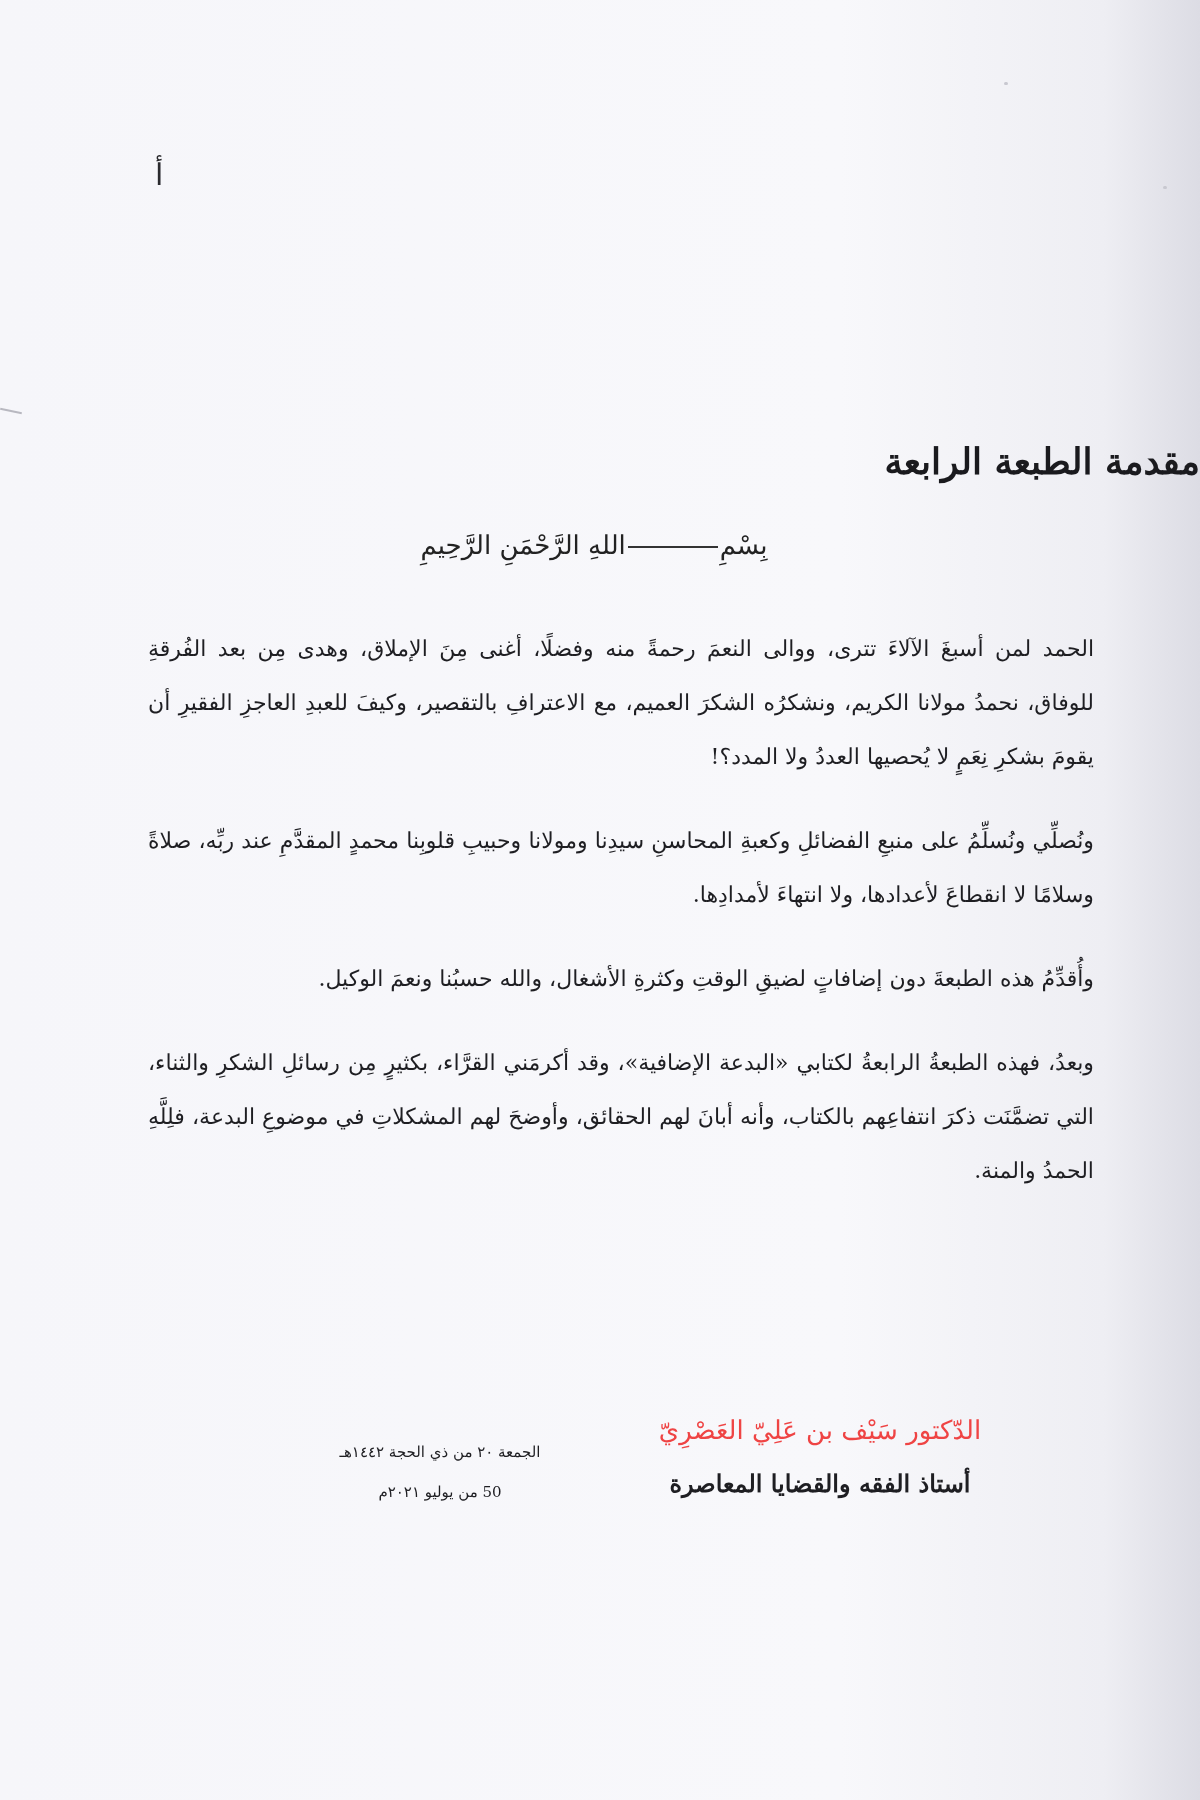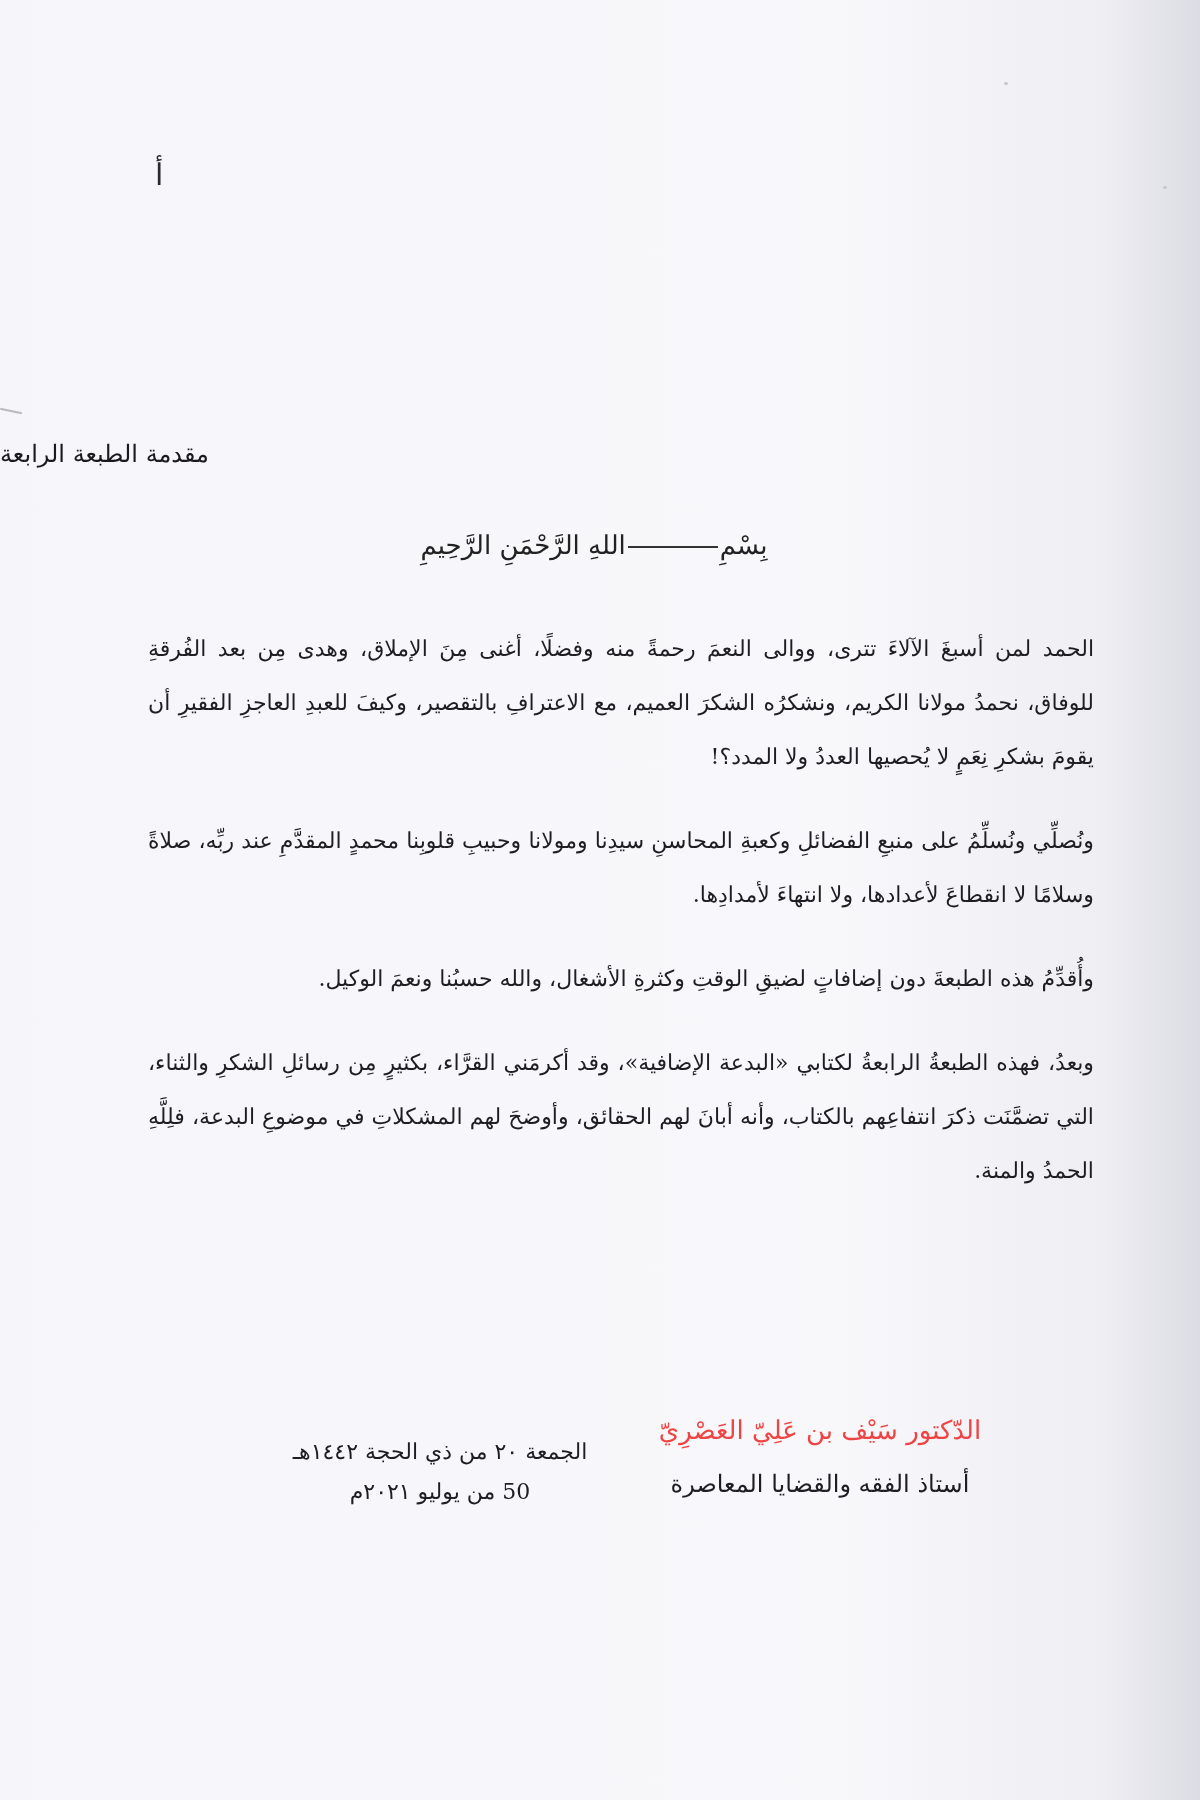--- a/index.html
+++ b/index.html
@@ -21,23 +21,23 @@
     top: 160px;
     font-size: 30px;
     line-height: 1;
     color: #2a2a2e;
   }
   .title {
     position: absolute;
     left: 0;
     right: 0;
     top: 440px;
-    text-align: left;
-    font-size: 24px;
-    font-weight: normal;
+    text-align: right;
+    font-size: 36px;
+    font-weight: bold;
     direction: rtl;
     color: #1a1a1e;
     letter-spacing: 0.5px;
   }
   .basmala {
     position: absolute;
     left: 0;
     right: 12px;
     top: 530px;
     text-align: center;
@@ -79,29 +79,30 @@
   .author-name {
     font-size: 26px;
     line-height: 60px;
     color: #ef4444;
     margin: 4px;
   }
   .author-title, .author-affiliation {
     font-size: 24px;
     line-height: 40px;
     margin: 0;
+    font-weight: bold;
   }
   .date-block {
     position: absolute;
     left: 290px;
     width: 300px;
     top: 1432px;
     direction: rtl;
     text-align: center;
-    font-size: 22px;
+    font-size: 15px;
     line-height: 40px;
   }
   .date-block div { margin: 0; }
   .scan-mark {
     position: absolute;
     left: 0;
     top: 410px;
     width: 22px;
     height: 2px;
     background: #b8b8c0;

